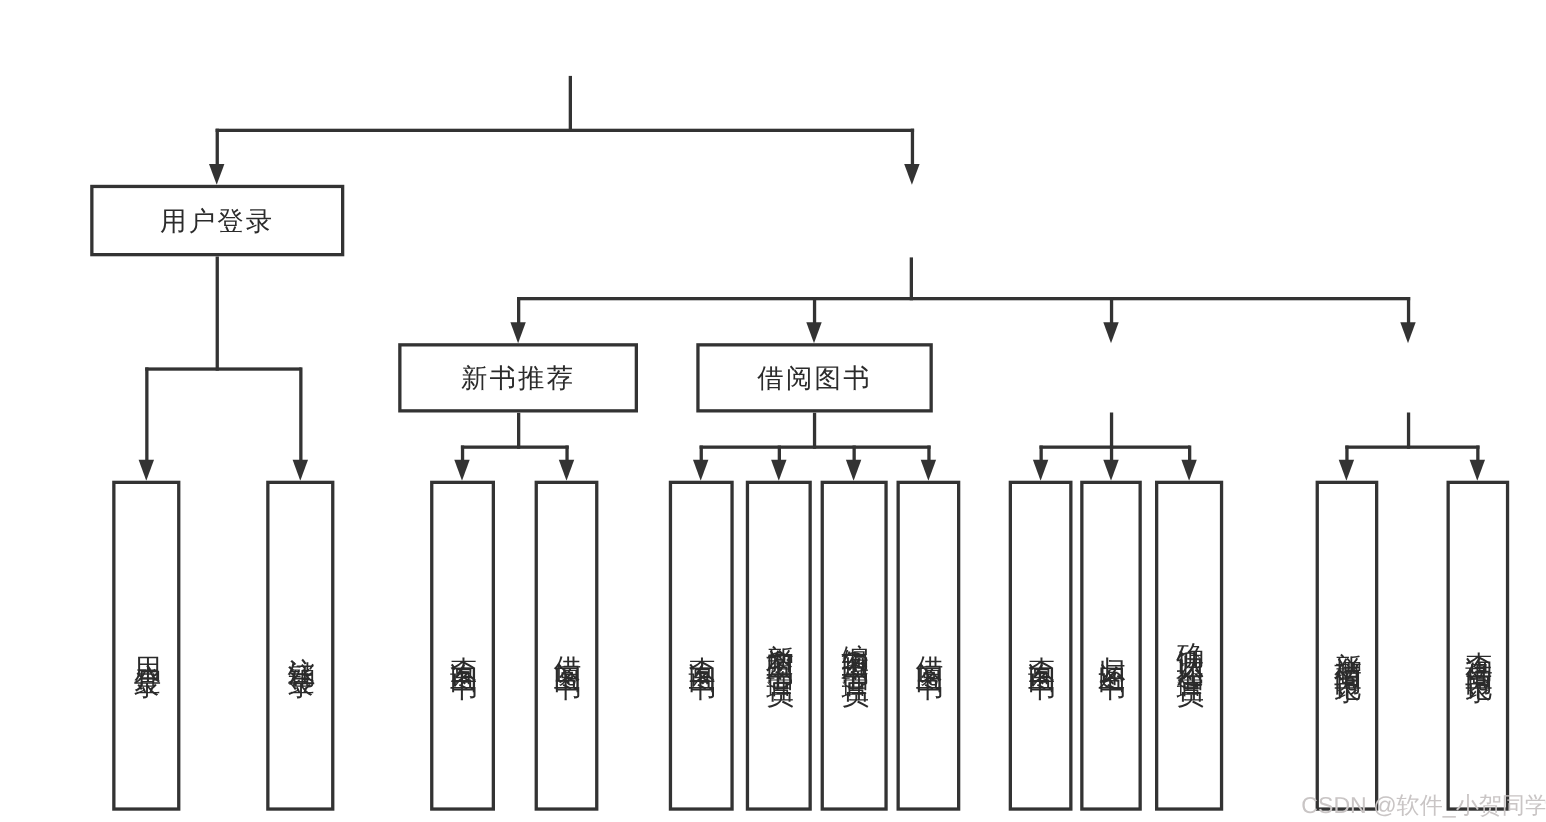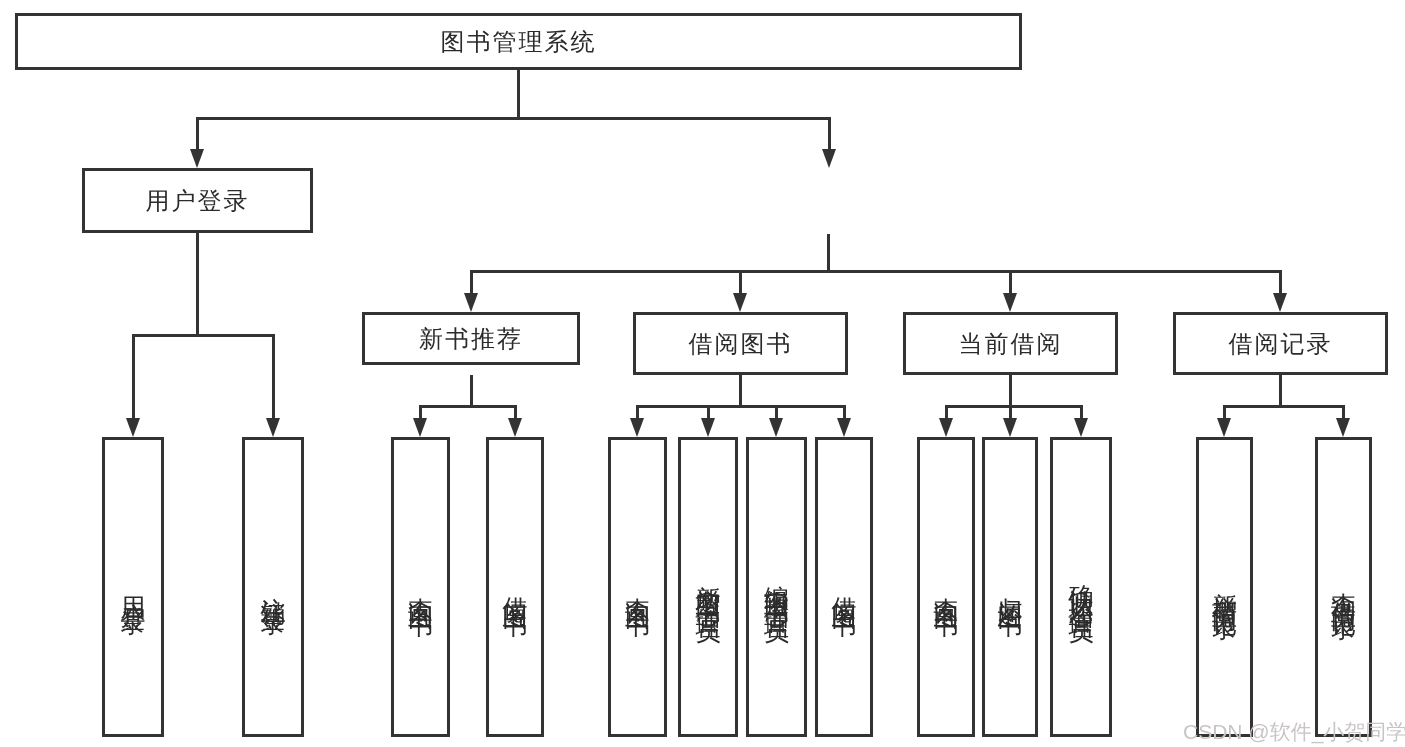--- a/index.html
+++ b/index.html
@@ -55,23 +55,20 @@
     font-size:21px;
     z-index:5;
     white-space:nowrap;
   }
 </style>
 </head>
 <body>
 
 <div class="canvas">
 
-  <div class="node" style="left:15px;top:13px;width:1007px;height:57px">
-    <span>图书管理系统</span>
-  </div>
 
   <div class="line" style="left:517px;top:69px;width:3px;height:50px"></div>
   <div class="line" style="left:196px;top:117px;width:635px;height:3px"></div>
   <div class="line" style="left:196px;top:117px;width:3px;height:38px"></div>
   <div class="arrow" style="left:190px;top:149px"></div>
   <div class="line" style="left:828px;top:117px;width:3px;height:38px"></div>
   <div class="arrow" style="left:822px;top:149px"></div>
 
   <div class="node" style="left:82px;top:168px;width:231px;height:65px">
     <span>用户登录</span>
@@ -88,31 +85,25 @@
   <div class="line" style="left:470px;top:270px;width:812px;height:3px"></div>
   <div class="line" style="left:470px;top:270px;width:3px;height:26px"></div>
   <div class="arrow" style="left:464px;top:293px"></div>
   <div class="line" style="left:739px;top:270px;width:3px;height:26px"></div>
   <div class="arrow" style="left:733px;top:293px"></div>
   <div class="line" style="left:1009px;top:270px;width:3px;height:26px"></div>
   <div class="arrow" style="left:1003px;top:293px"></div>
   <div class="line" style="left:1279px;top:270px;width:3px;height:26px"></div>
   <div class="arrow" style="left:1273px;top:293px"></div>
 
-  <div class="node" style="left:362px;top:312px;width:218px;height:53px">
+  <div class="node" style="left:362px;top:312px;width:218px;height:63px">
     <span>新书推荐</span>
   </div>
   <div class="node" style="left:633px;top:312px;width:215px;height:63px">
     <span>借阅图书</span>
-  </div>
-  <div class="node" style="left:903px;top:312px;width:215px;height:63px">
-    <span>当前借阅</span>
-  </div>
-  <div class="node" style="left:1173px;top:312px;width:215px;height:63px">
-    <span>借阅记录</span>
   </div>
 
   <div class="line" style="left:470px;top:375px;width:3px;height:33px"></div>
   <div class="line" style="left:419px;top:405px;width:98px;height:3px"></div>
   <div class="line" style="left:419px;top:405px;width:3px;height:20px"></div>
   <div class="arrow" style="left:413px;top:418px"></div>
   <div class="line" style="left:514px;top:405px;width:3px;height:20px"></div>
   <div class="arrow" style="left:508px;top:418px"></div>
 
   <div class="line" style="left:739px;top:375px;width:3px;height:33px"></div>

